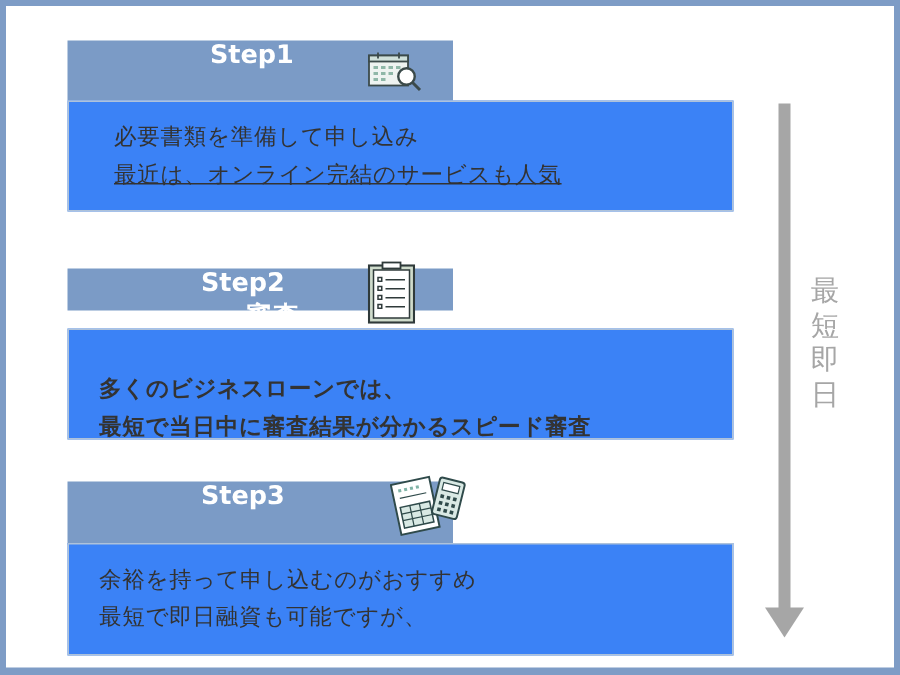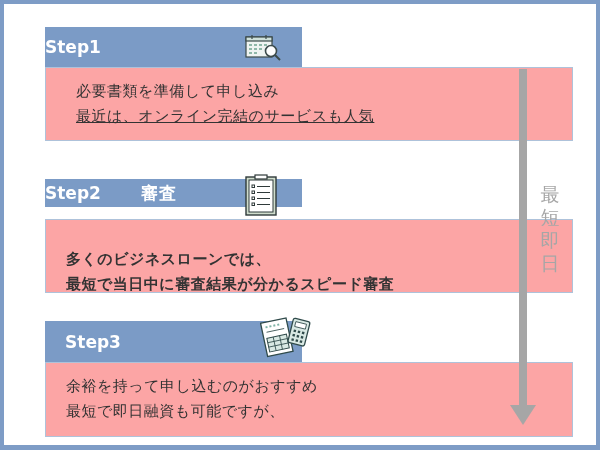--- a/index.html
+++ b/index.html
@@ -14,29 +14,29 @@
     border-left: 4px solid #7e9cc6;
     border-right: 4px solid #7e9cc6;
     border-bottom: 5px solid #7e9cc6;
     background: #ffffff;
   }
   .step-header {
     position: absolute; left: 45px; width: 257px;
     background: #7b9bc6; color: #ffffff;
     font-weight: bold; font-size: 17px;
     display: flex; align-items: center;
-    box-sizing: border-box; 
+    box-sizing: border-box; padding-left: 17px; flex-direction: column;
   }
   .step-header .num { display: inline-block; width: 84px; }
   .step-header .title { display: inline-block; letter-spacing: 1px; }
   .step-body {
-    position: absolute; left: 45px; width: 528px;
+    position: absolute; left: 45px; width: 444px;
     box-sizing: border-box;
     border: 1px solid #aec2da;
-    background: #fca5a5;
+    background: #3b82f6;
     color: #333333;
     font-size: 15px; line-height: 25px;
     padding-left: 20px;
   }
   .step-body .line { display: block; white-space: nowrap; letter-spacing: 0.5px; }
   .icon { position: absolute; }
   .arrow-shaft {
     position: absolute; left: 519px; top: 69px; width: 8px; height: 338px;
     background: #a6a6a6;
   }
@@ -102,21 +102,21 @@
     <rect x="7" y="29" width="2.5" height="2.5" fill="none"></rect>
       <line x1="12" y1="30.5" x2="25" y2="30.5"></line>
   </g>
 </svg>
 <div class="step-body" style="top:219px;height:74px;padding-top:27px;font-weight:bold;">
   <span class="line">多くのビジネスローンでは、</span>
   <span class="line">最短で当日中に審査結果が分かるスピード審査</span>
 </div>
 
 <div class="step-header" style="top:321px;height:42px;">
-  <span class="num" style="width:96px;text-align:center;">Step3</span>
+  <span class="num" style="width:96px;">Step3</span>
 </div>
 <svg class="icon" style="left:260px;top:314px;" width="52" height="44" viewBox="0 0 52 44">
   <g transform="rotate(-12 18 24)">
     <rect x="4" y="6" width="26" height="34" fill="#ffffff" stroke="#2f4a4a" stroke-width="1.3"></rect>
     <g fill="#7fb3a6">
         <rect x="8" y="10" width="2" height="2"></rect>
         <rect x="12" y="10" width="2" height="2"></rect>
         <rect x="16" y="10" width="2" height="2"></rect>
         <rect x="20" y="10" width="2" height="2"></rect>
       </g>

